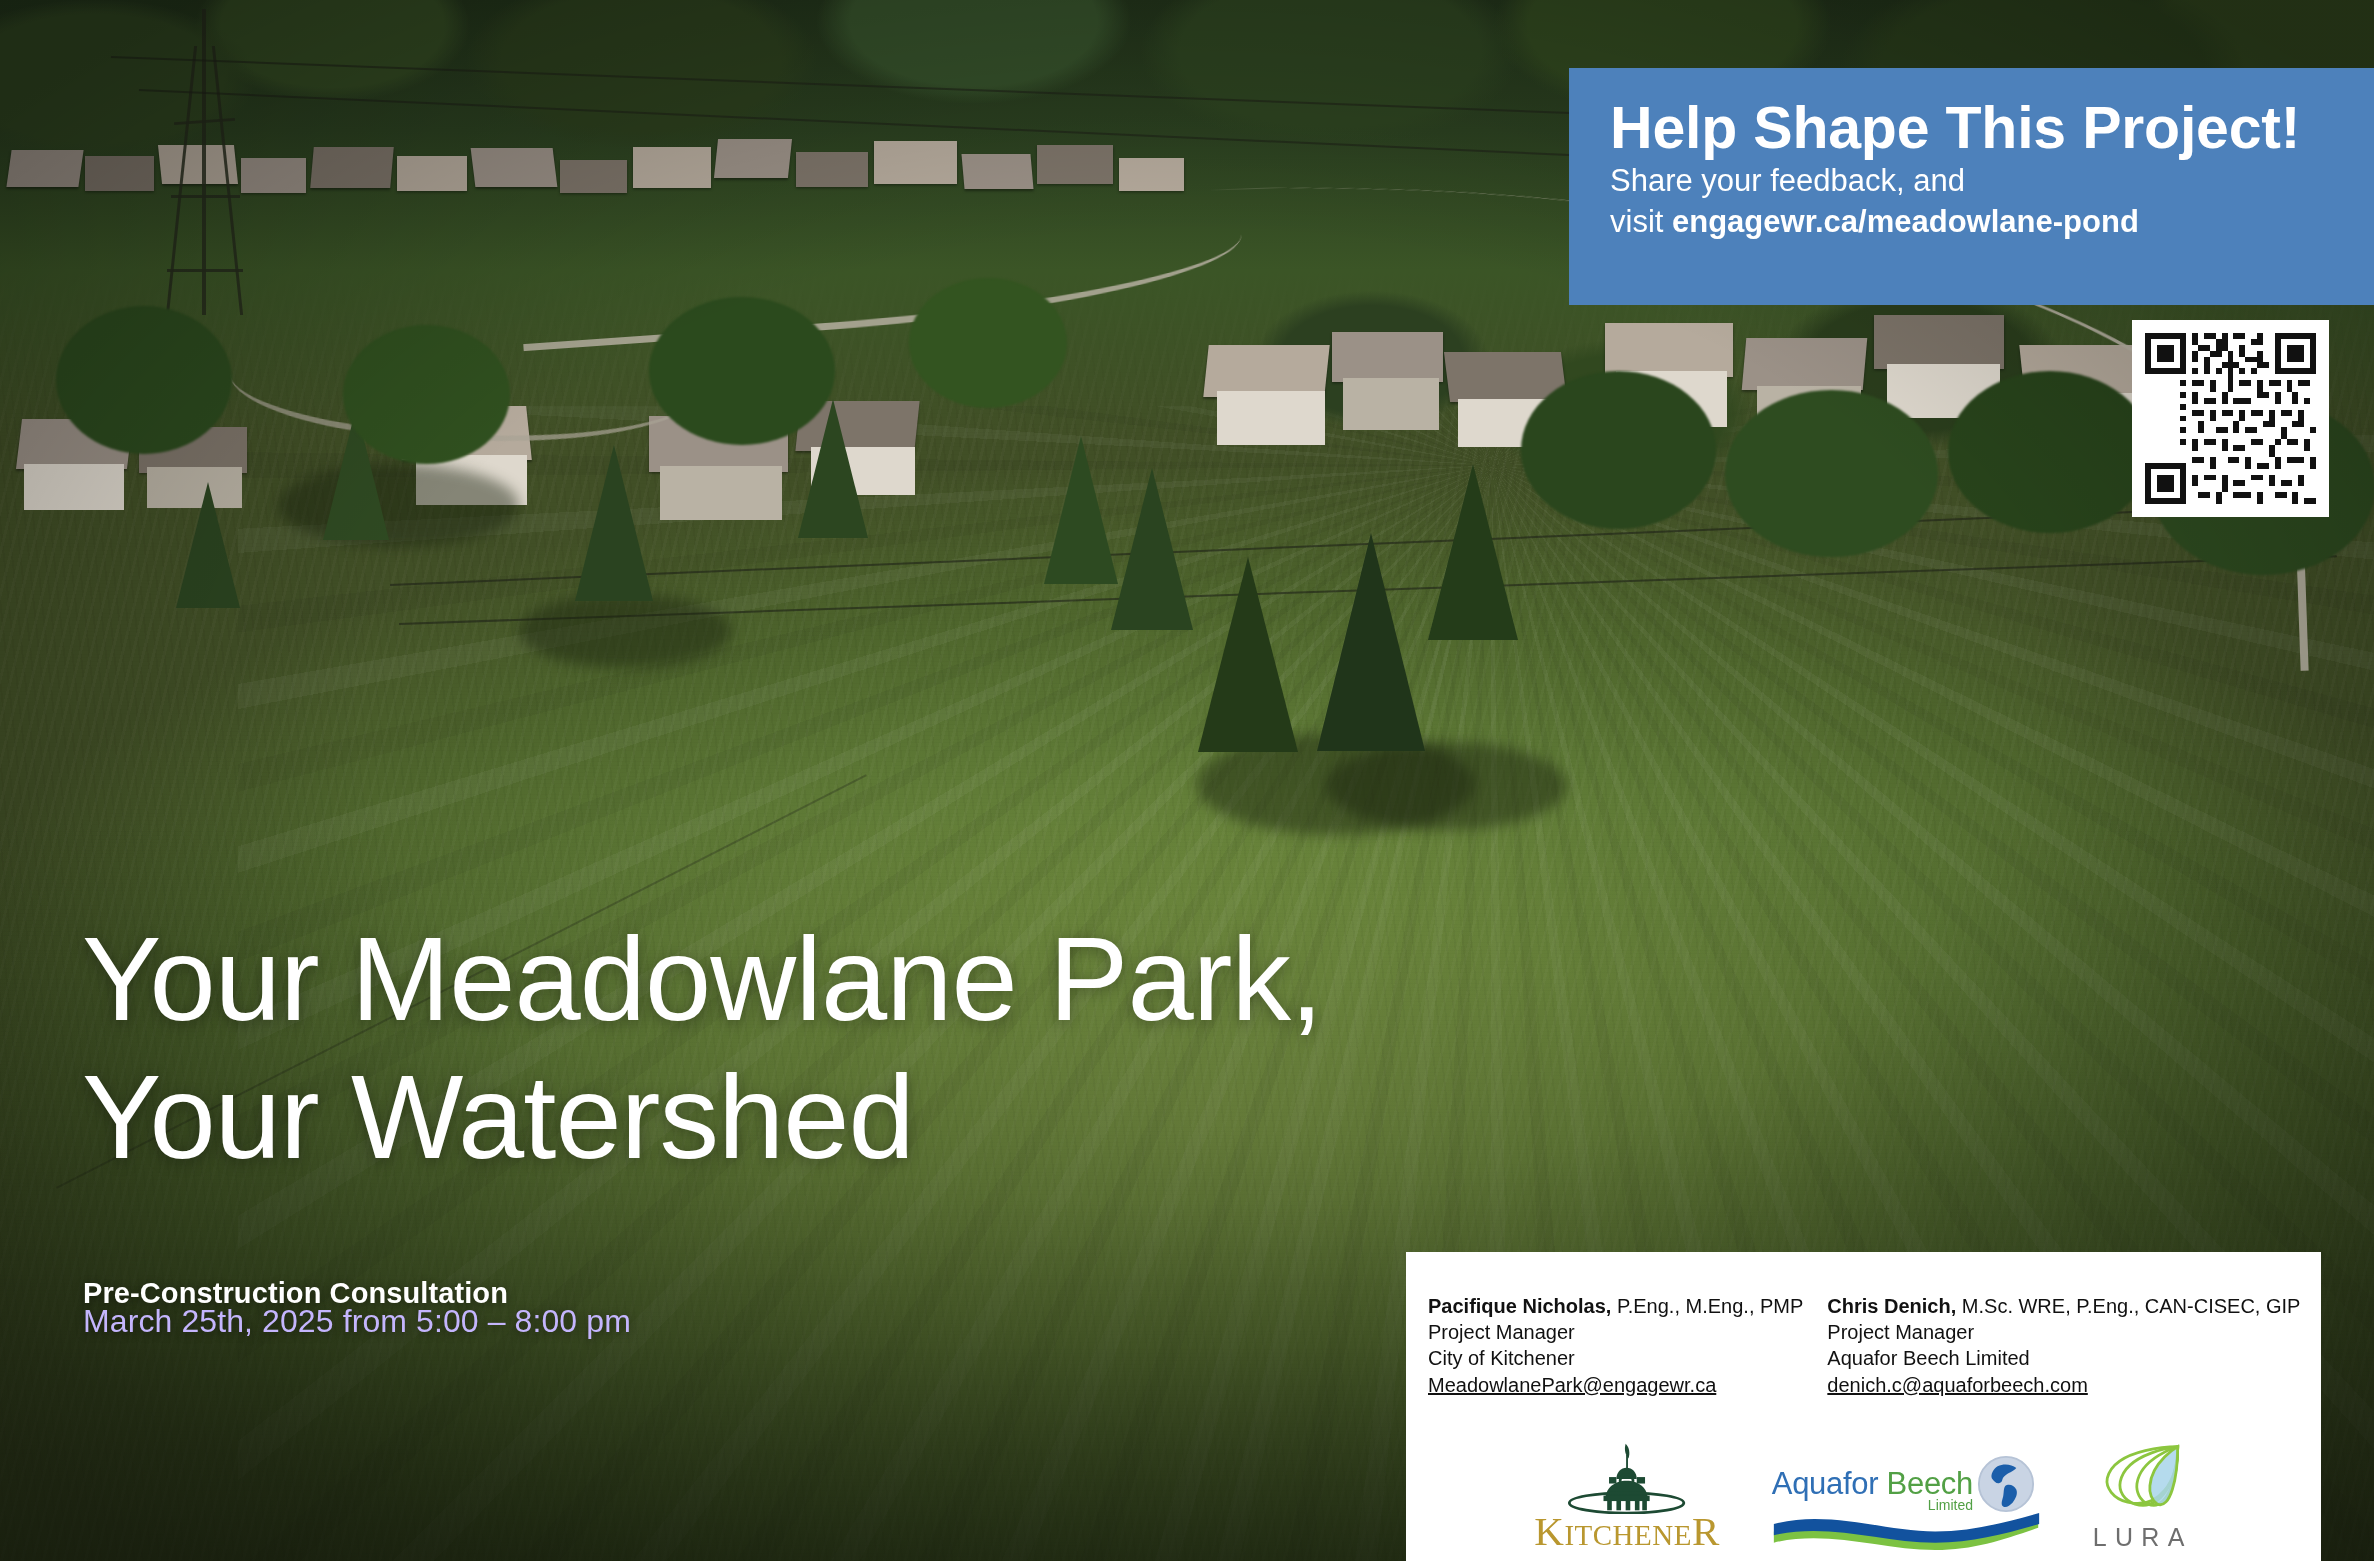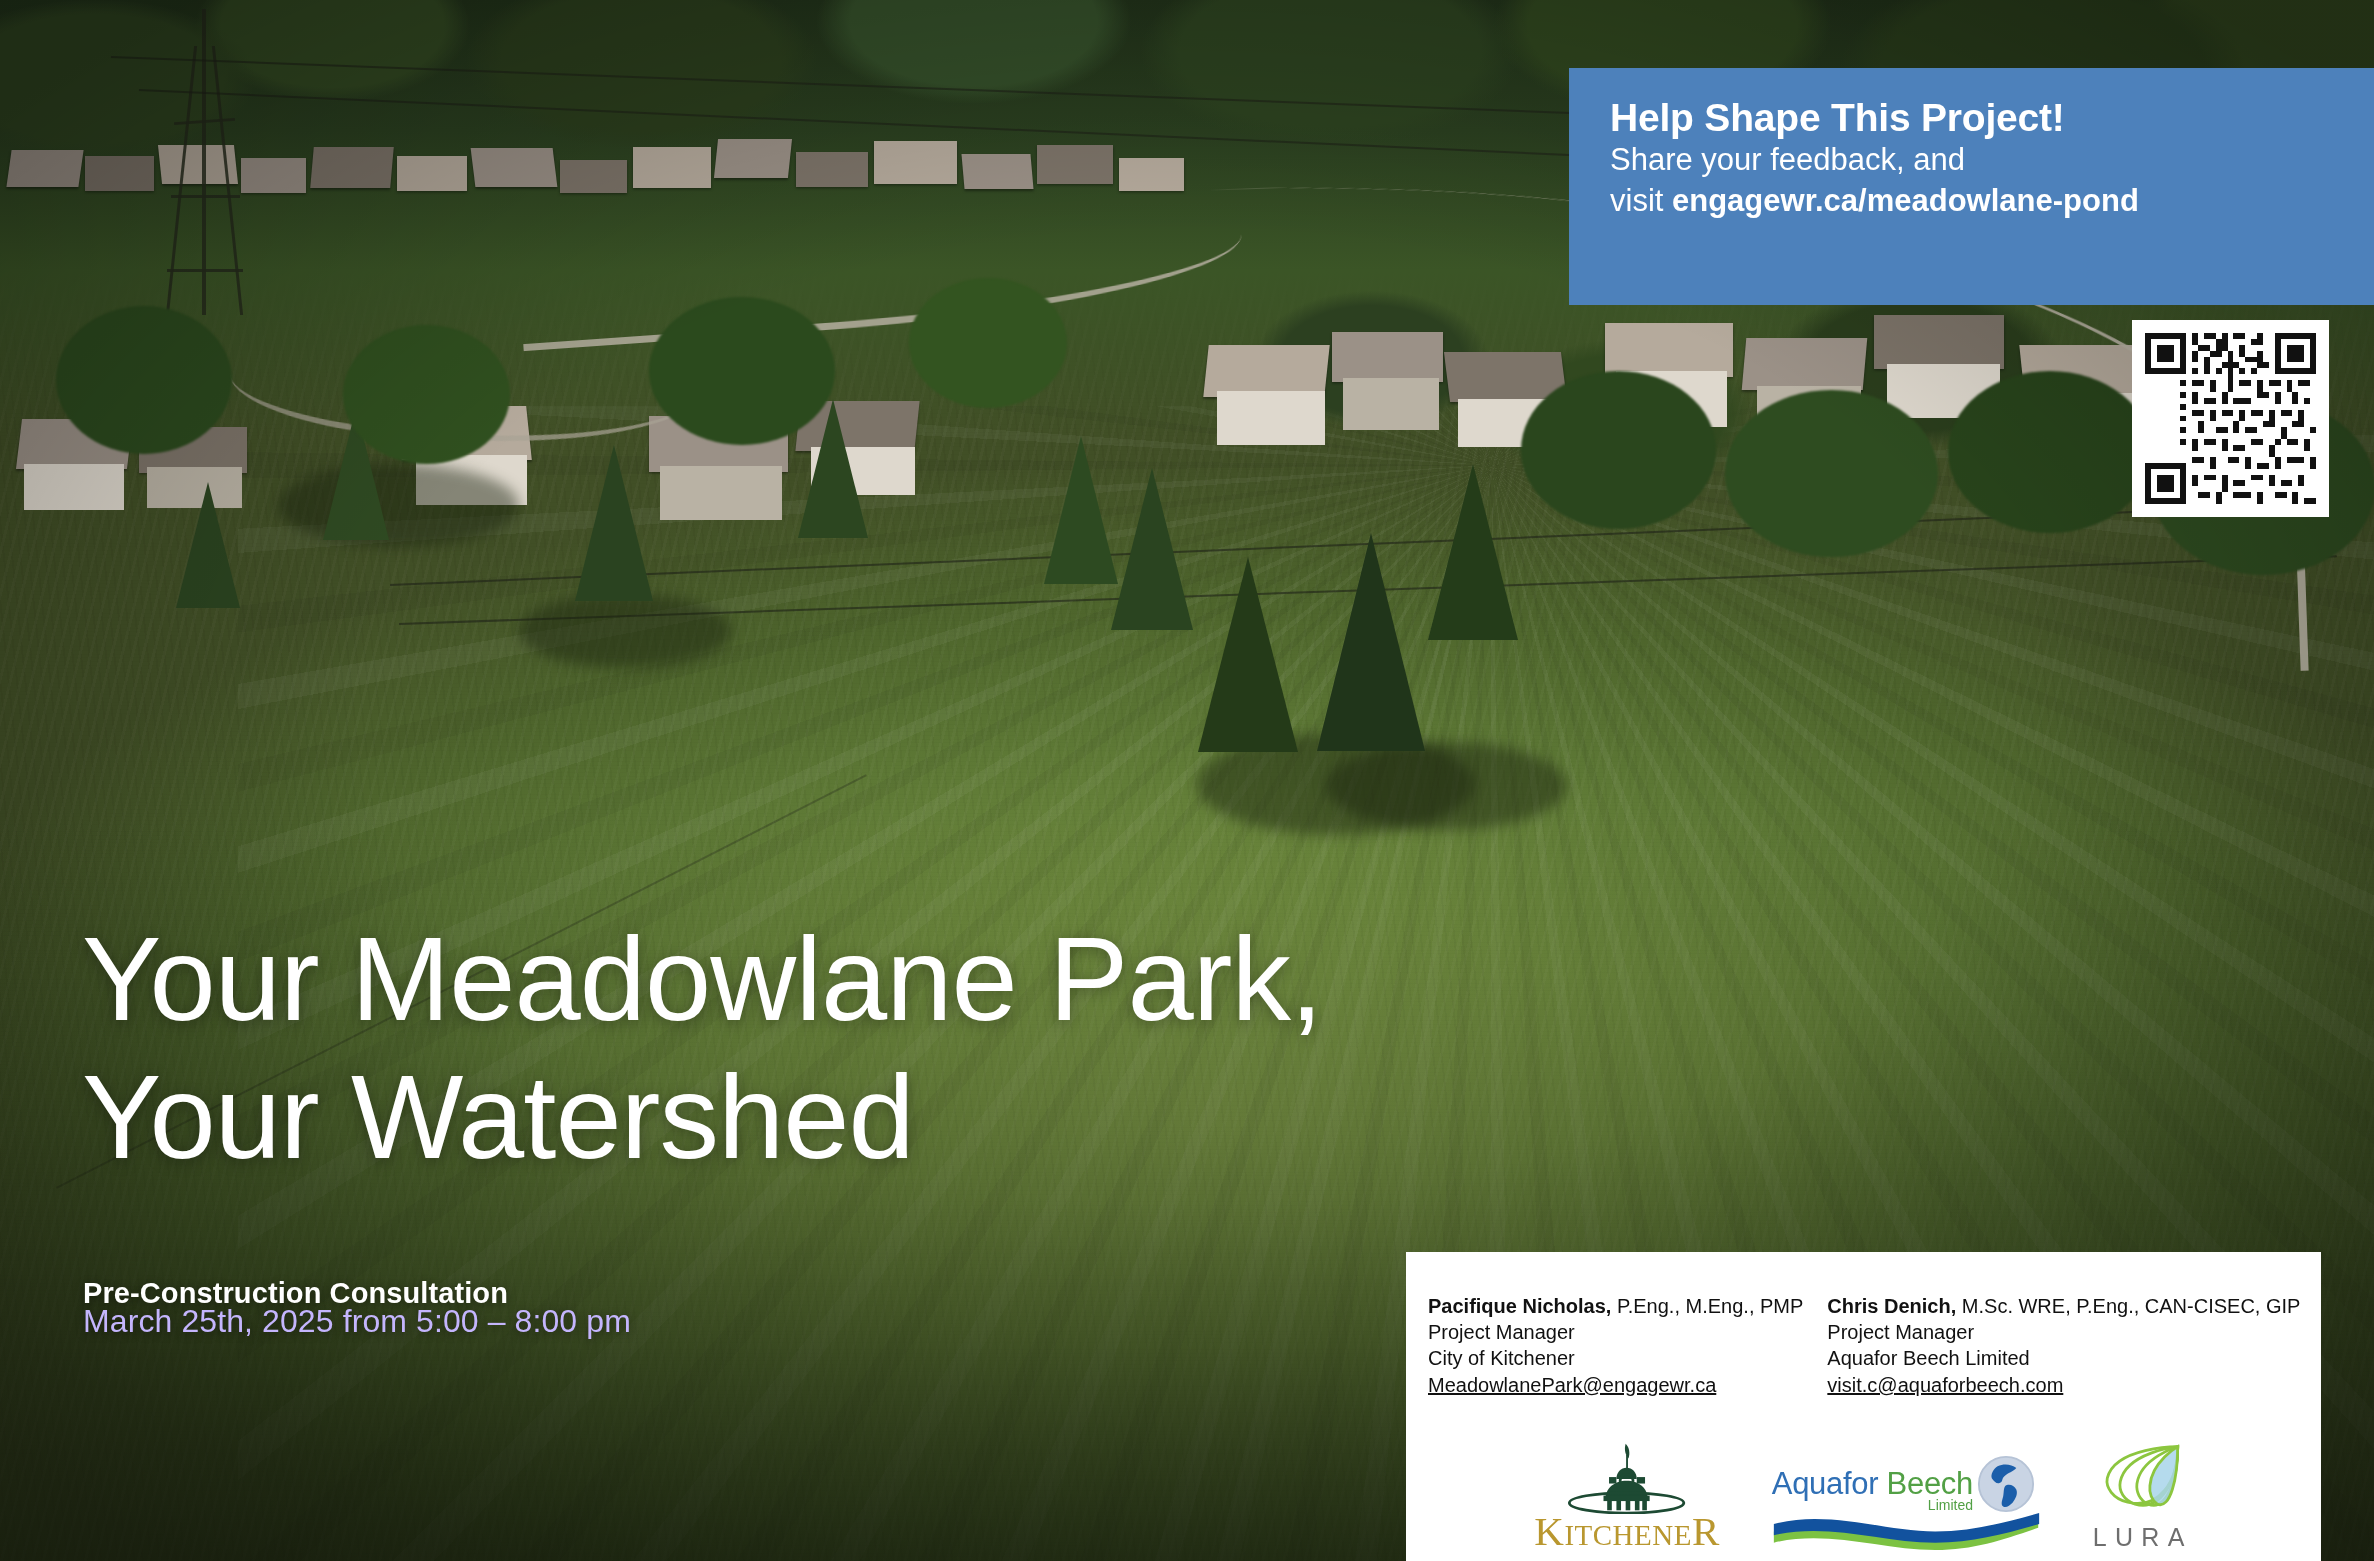--- a/index.html
+++ b/index.html
@@ -118,21 +118,21 @@
   .tower{ position:absolute; left:165px; top:9.3px; width:80px; height:306px; }
   .tower i{ position:absolute; background:rgba(38,44,28,.85); }
 
   
   .cta{
     position:absolute; left:1569px; top:68px; width:805px; height:237px;
     background:var(--ctaBg,#4d81bb);
     padding:30px 41px 0 41px;
   }
   .cta h1{
-    color:#fff; font-size:39px; font-weight:bold; letter-spacing:-0.2px;
+    color:#fff; font-size:59px; font-weight:bold; letter-spacing:-0.2px;
     line-height:1.05; white-space:nowrap;
   }
   .cta .sub{
     color:#fff; font-size:31px; line-height:1.33; font-weight:400;
   }
   .cta .sub b{ font-weight:bold; }
 
   
   .qrbox{
     position:absolute; left:2132px; top:320px; width:197px; height:197px;
@@ -440,21 +440,21 @@
         <div class="ln"><span class="nm">Pacifique Nicholas,</span><span> P.Eng., M.Eng., PMP</span></div>
         <div>Project Manager</div>
         <div>City of Kitchener</div>
         <div><span class="em">MeadowlanePark@engagewr.ca</span></div>
       </div>
 
       <div class="contact">
         <div class="ln"><span class="nm">Chris Denich,</span><span> M.Sc. WRE, P.Eng., CAN-CISEC, GIP</span></div>
         <div>Project Manager</div>
         <div>Aquafor Beech Limited</div>
-        <div><span class="em">visit.c@aquaforbeech.com</span></div>
+        <div><span class="em">denich.c@aquaforbeech.com</span></div>
       </div>
 
     </div>
 
     <div class="logos">
 
       <div class="logo">
         <svg width="167" height="72" viewBox="0 0 180 78">
           <g fill="#1d4a33">
 

